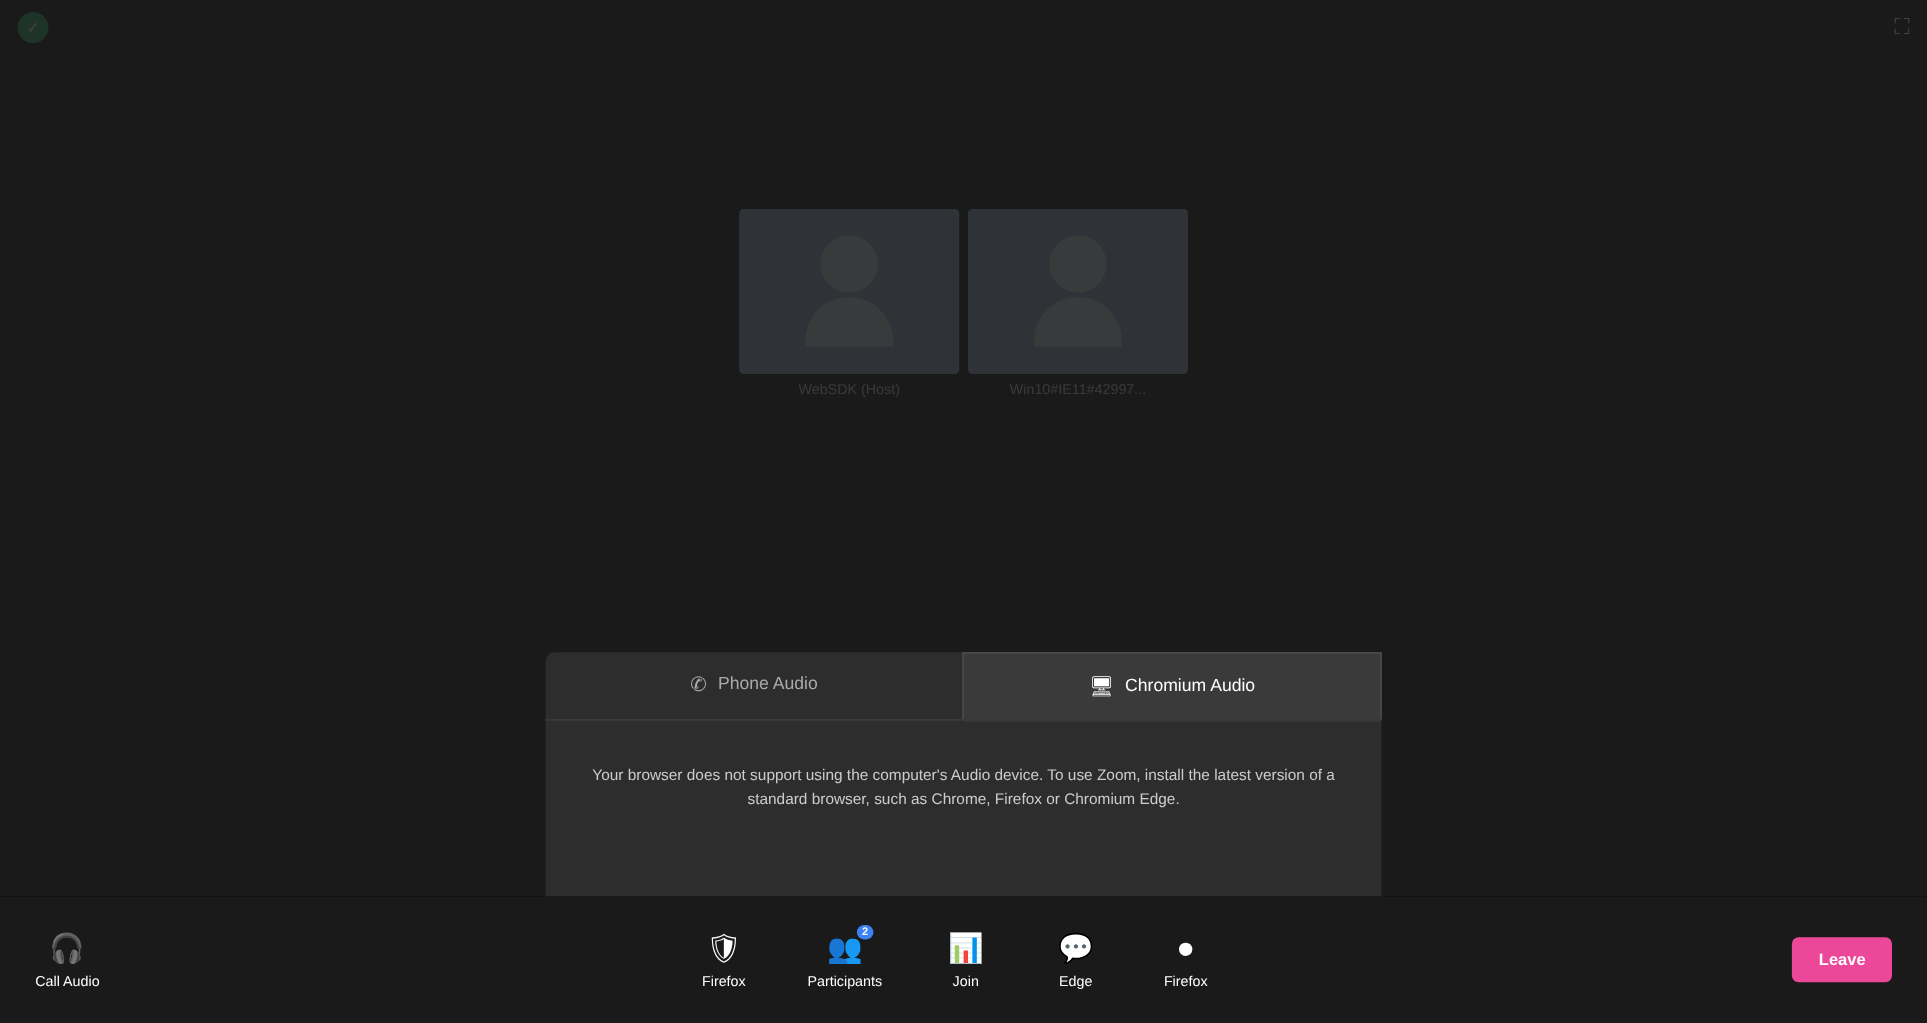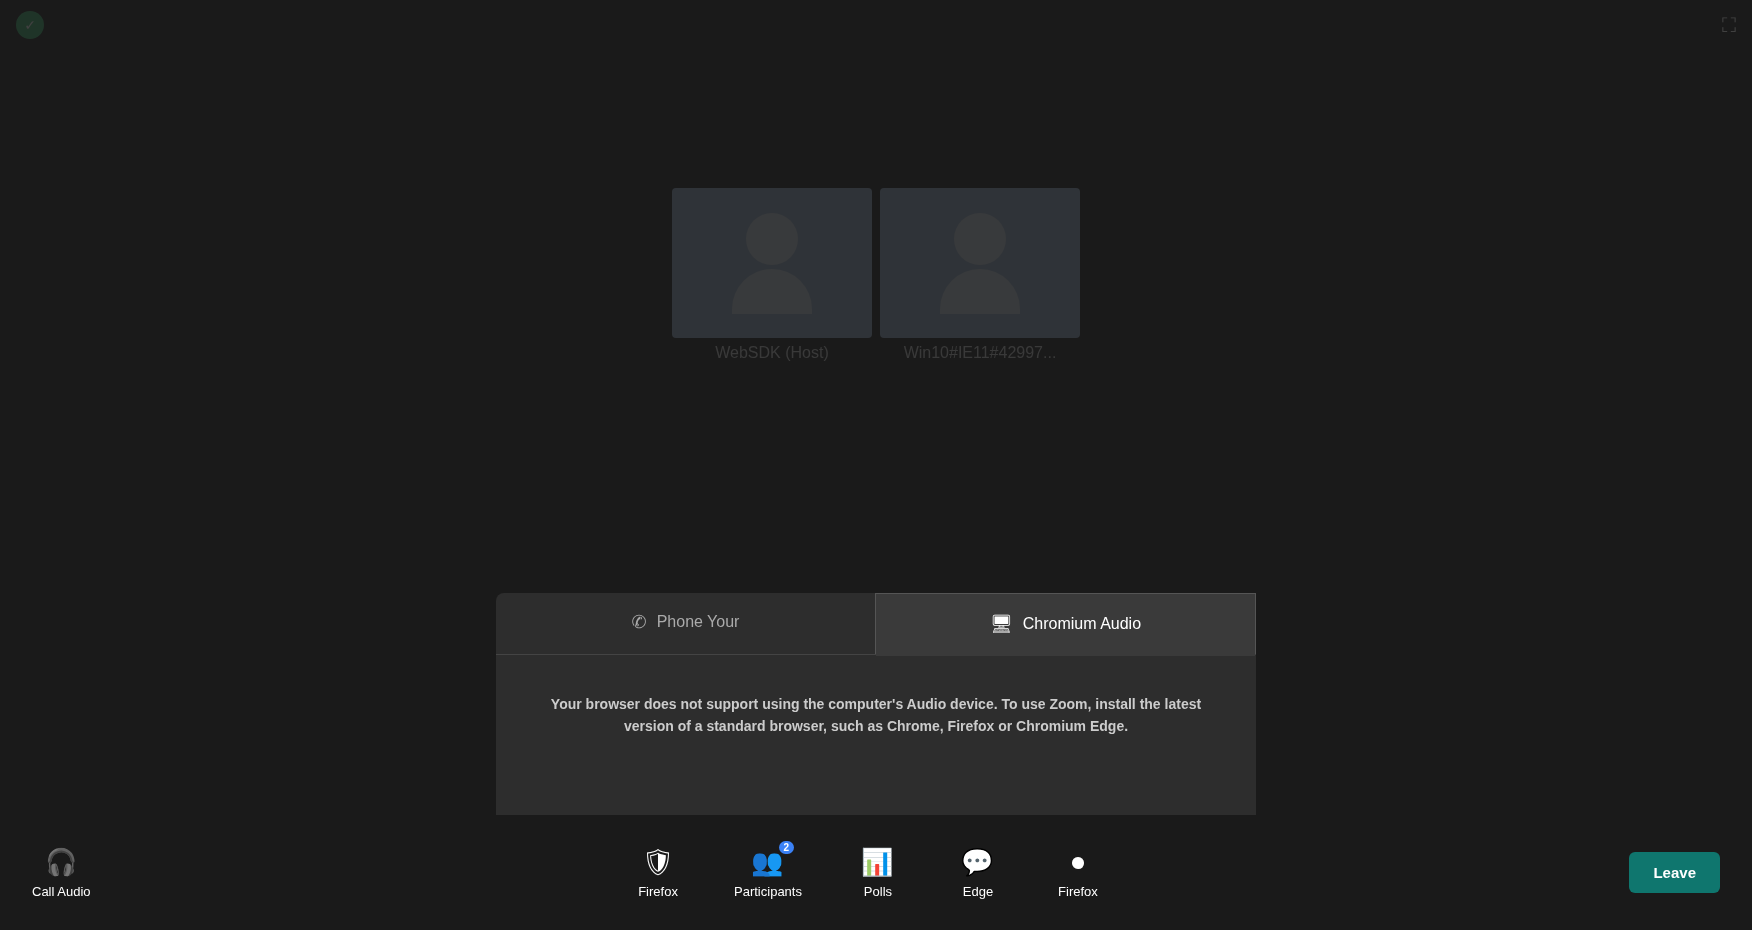--- a/index.html
+++ b/index.html
@@ -90,21 +90,21 @@
     .avatar-body {
       width: 80px;
       height: 45px;
       background: #c8d4e0;
       border-radius: 40px 40px 0 0;
       margin-top: 4px;
     }
 
     .participant-name {
       color: #ccc;
-      font-size: 16px;
+      font-size: 13px;
       margin-top: 6px;
       text-align: center;
     }
 
     
     #modal-overlay {
       position: absolute;
       left: 0; right: 0;
       bottom: 115px;
       top: 0;
@@ -178,21 +178,20 @@
     .modal-content {
       padding: 30px 40px;
       text-align: center;
       color: #ccc;
       font-size: 14px;
       line-height: 1.6;
       min-height: 120px;
       display: flex;
       align-items: center;
       justify-content: center;
-      font-weight: bold;
     }
 
     
     #toolbar {
       position: absolute;
       bottom: 0; left: 0; right: 0;
       height: 115px;
       background: #1a1a1a;
       display: flex;
       align-items: center;
@@ -222,21 +221,21 @@
 
     .toolbar-center {
       flex: 1;
       display: flex;
       align-items: center;
       justify-content: center;
       gap: 20px;
     }
 
     .leave-btn {
-      background: #0f766e;
+      background: #ec4899;
       color: white;
       border: none;
       border-radius: 6px;
       padding: 12px 24px;
       font-size: 15px;
       cursor: pointer;
       font-weight: 600;
       margin-right: 16px;
     }
 
@@ -290,21 +289,21 @@
     <div class="participant-name">Win10#IE11#42997...</div>
   </div>
 </div>
 
 <div id="modal-overlay">
   <div id="audio-modal">
     <button class="modal-close">×</button>
     <div class="modal-tabs">
       <button class="modal-tab">
         <span class="tab-icon">✆</span>
-        <span>Phone Your</span>
+        <span>Phone Audio</span>
       </button>
       <button class="modal-tab active">
         <span class="tab-icon">🖥</span>
         <span>Chromium Audio</span>
       </button>
     </div>
     <div class="modal-content">
       <p>Your browser does not support using the computer's Audio device. To use Zoom, install the latest version of a standard browser, such as Chrome, Firefox or Chromium Edge.</p>
     </div>
   </div>
@@ -323,21 +322,21 @@
     </button>
     <button class="toolbar-btn">
       <span class="toolbar-icon" style="position:relative;">
         👥
         <span class="participant-count-badge">2</span>
       </span>
       <span>Participants</span>
     </button>
     <button class="toolbar-btn">
       <span class="toolbar-icon">📊</span>
-      <span>Polls</span>
+      <span>Join</span>
     </button>
     <button class="toolbar-btn">
       <span class="toolbar-icon">💬</span>
       <span>Edge</span>
     </button>
     <button class="toolbar-btn">
       <span class="toolbar-icon">⏺</span>
       <span>Firefox</span>
     </button>
   </div>

